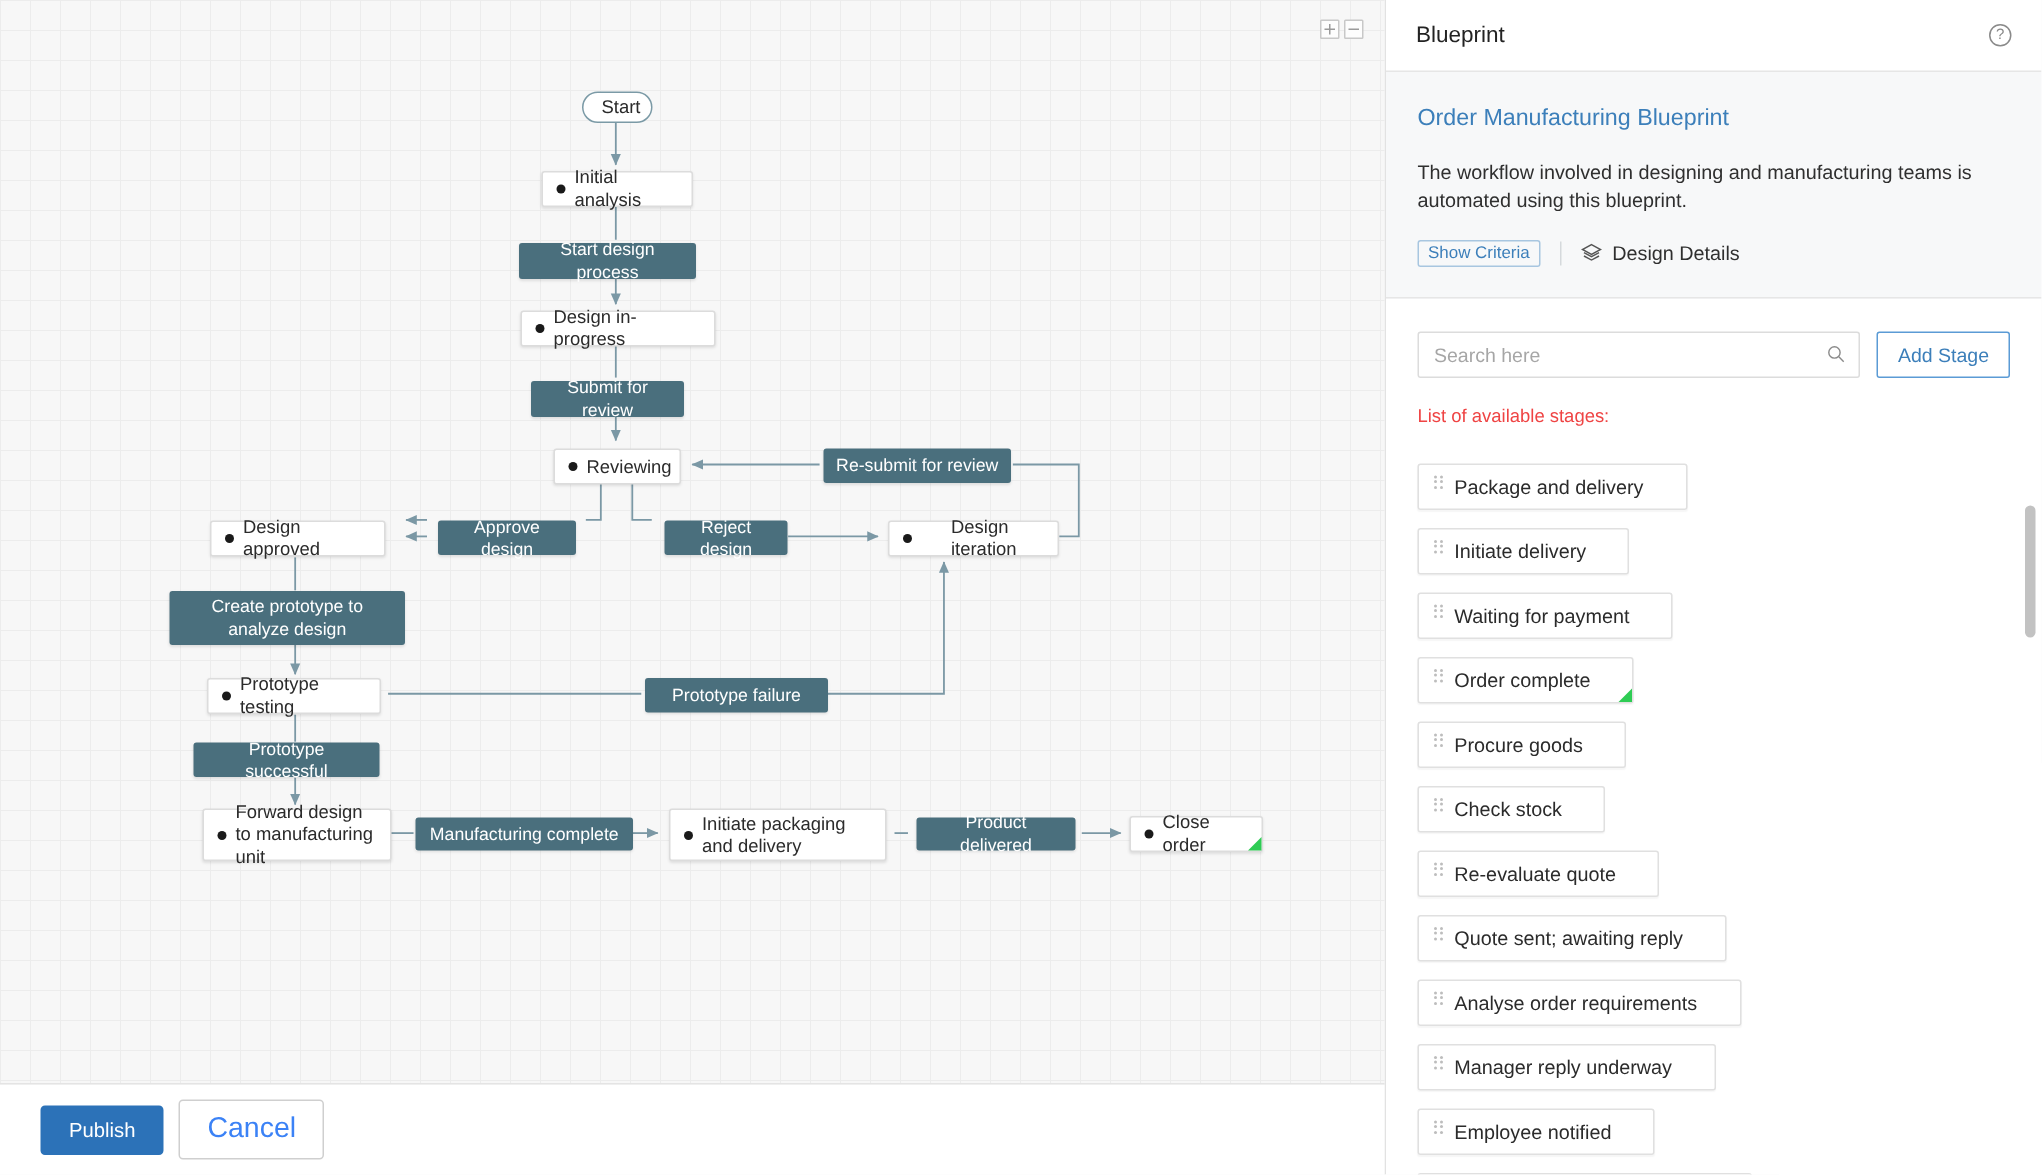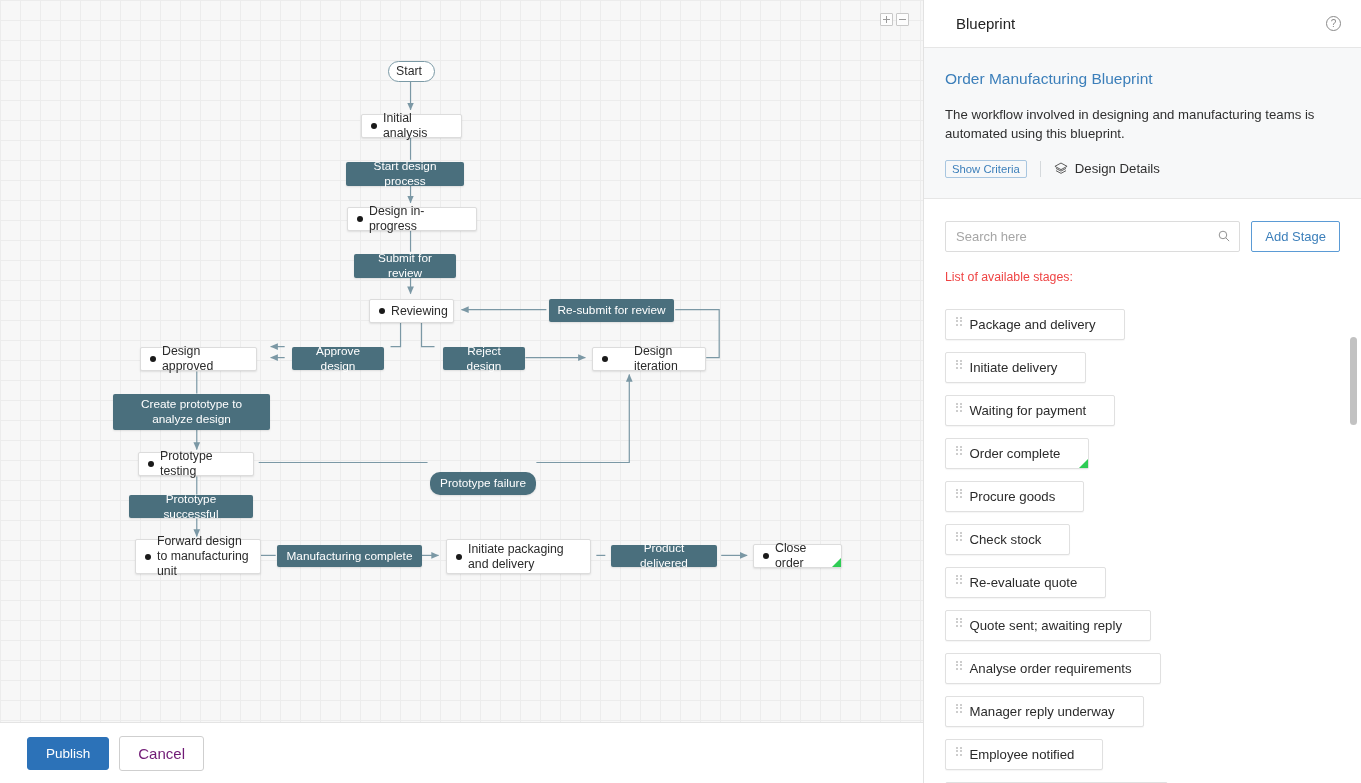--- a/index.html
+++ b/index.html
@@ -63,21 +63,21 @@
     z-index: 10;
     cursor: pointer;
   }
   .node .bullet {
     width: 6px; height: 6px; border-radius: 50%;
     background: #1a1a1a; flex: 0 0 auto; margin-right: 6px;
   }
   .node.start-node {
     border-radius: 14px;
     border: 1px solid #7b9aa6;
-    justify-content: flex-end;
+    justify-content: flex-start;
     padding: 0 12px;
     box-shadow: none;
   }
   .node.end-mark::after {
     content: "";
     position: absolute; right: 0; bottom: 0;
     width: 0; height: 0;
     border-style: solid;
     border-width: 0 0 9px 9px;
     border-color: transparent transparent #2ecc54 transparent;
@@ -106,34 +106,34 @@
     padding-left: 27px; gap: 10px;
     flex: 0 0 auto;
   }
   .btn-publish {
     background: #2c72b8; color: #fff;
     border: 1px solid #2c72b8; border-radius: 3px;
     font-size: 13.5px; padding: 8px 18px; cursor: pointer;
     font-family: inherit;
   }
   .btn-cancel {
-    background: #ffffff; color: #701a75;
+    background: #ffffff; color: #3b82f6;
     border: 1px solid #cfcfcf; border-radius: 3px;
-    font-size: 15px; padding: 8px 18px; cursor: pointer;
+    font-size: 19px; padding: 8px 18px; cursor: pointer;
     font-family: inherit;
   }
 
   
   .panel { position: relative; width: 437px; height: 783px; background: #fff; }
   .panel-header {
     height: 48px; border-bottom: 1px solid #e6e6e6;
     display: flex; align-items: center; padding: 0 20px;
     justify-content: space-between;
   }
-  .panel-title { font-size: 15px; color: #232323; margin-left: 12px; }
+  .panel-title { font-size: 15px; color: #232323; }
   .help-icon {
     width: 15px; height: 15px; border: 1.2px solid #8a8a8a;
     border-radius: 50%; color: #8a8a8a; font-size: 10px;
     display: flex; align-items: center; justify-content: center;
     cursor: pointer; line-height: 1;
   }
   .bp-block {
     background: #f7f8f9;
     border-bottom: 1px solid #e6e6e6;
     padding: 22px 21px 20px 21px;
@@ -321,21 +321,21 @@
 
       <div class="trans" style="left:113px; top:394px; width:157px; height:36px;">
         <span>Create prototype to analyze design</span>
       </div>
 
       <div class="node" style="left:138px; top:452px; width:116px; height:24px;">
         <span class="bullet"></span>
         <span>Prototype testing</span>
       </div>
 
-      <div class="trans" style="left:430px; top:472px; width:106px; height:23px;border-radius:10px;">
+      <div class="trans" style="left:430px; top:452px; width:122px; height:23px;">
         <span>Prototype failure</span>
       </div>
 
       <div class="trans" style="left:129px; top:495px; width:124px; height:23px;">
         <span>Prototype successful</span>
       </div>
 
       <div class="node" style="left:135px; top:539px; width:126px; height:35px;">
         <span class="bullet"></span>
         <span>Forward design to manufacturing unit</span>

